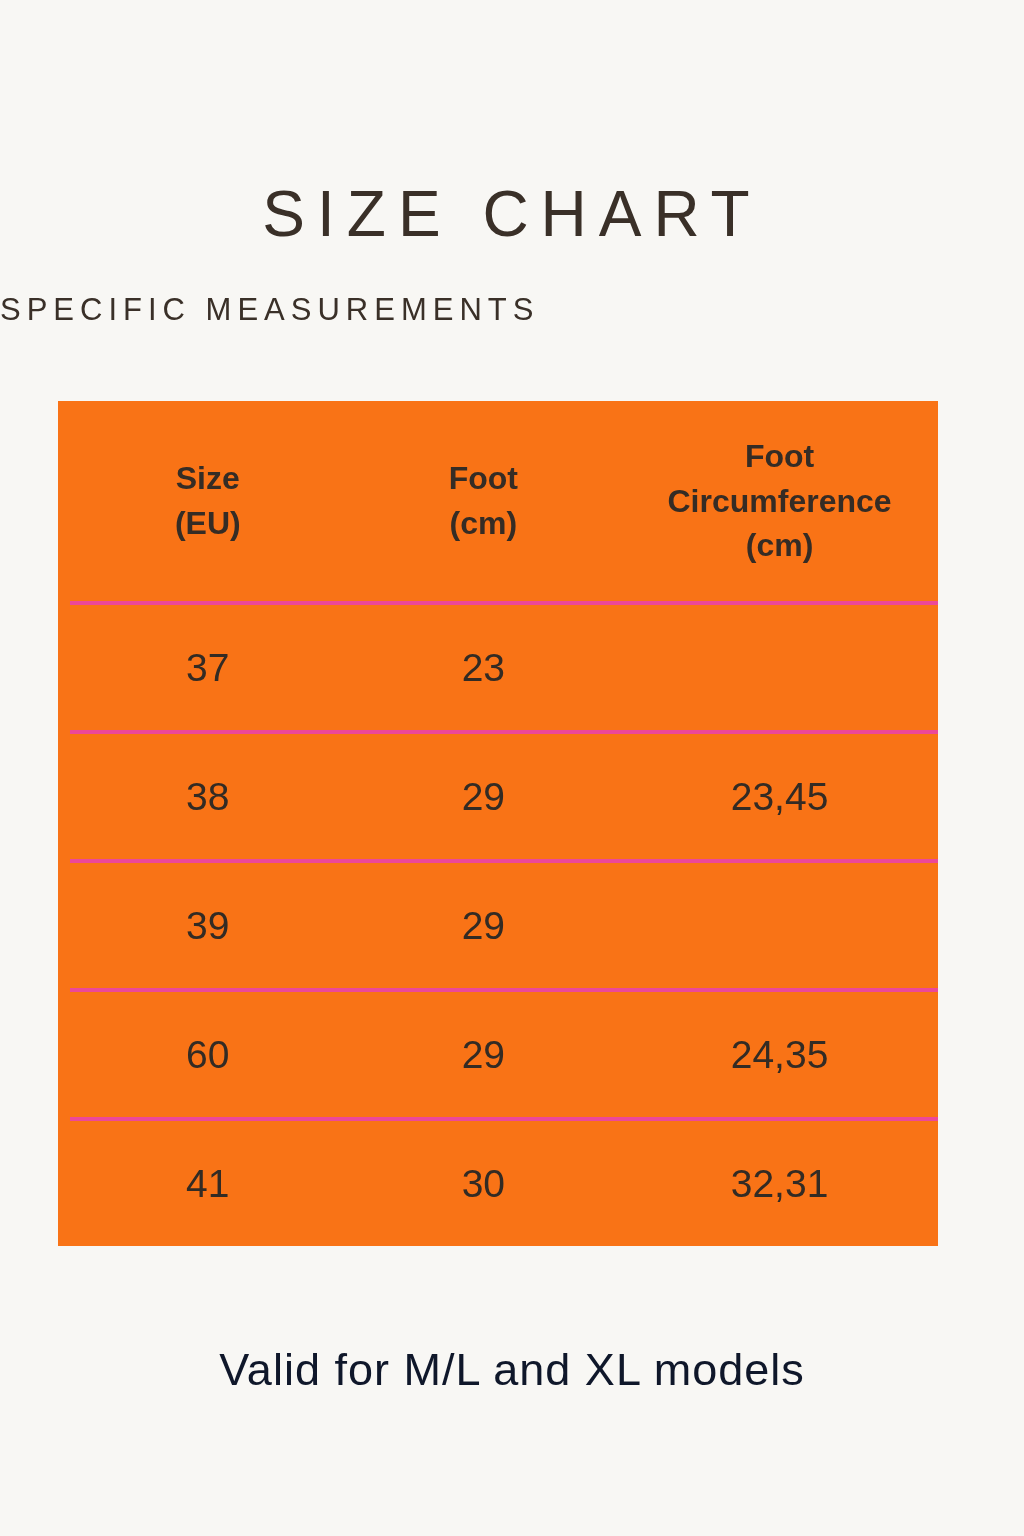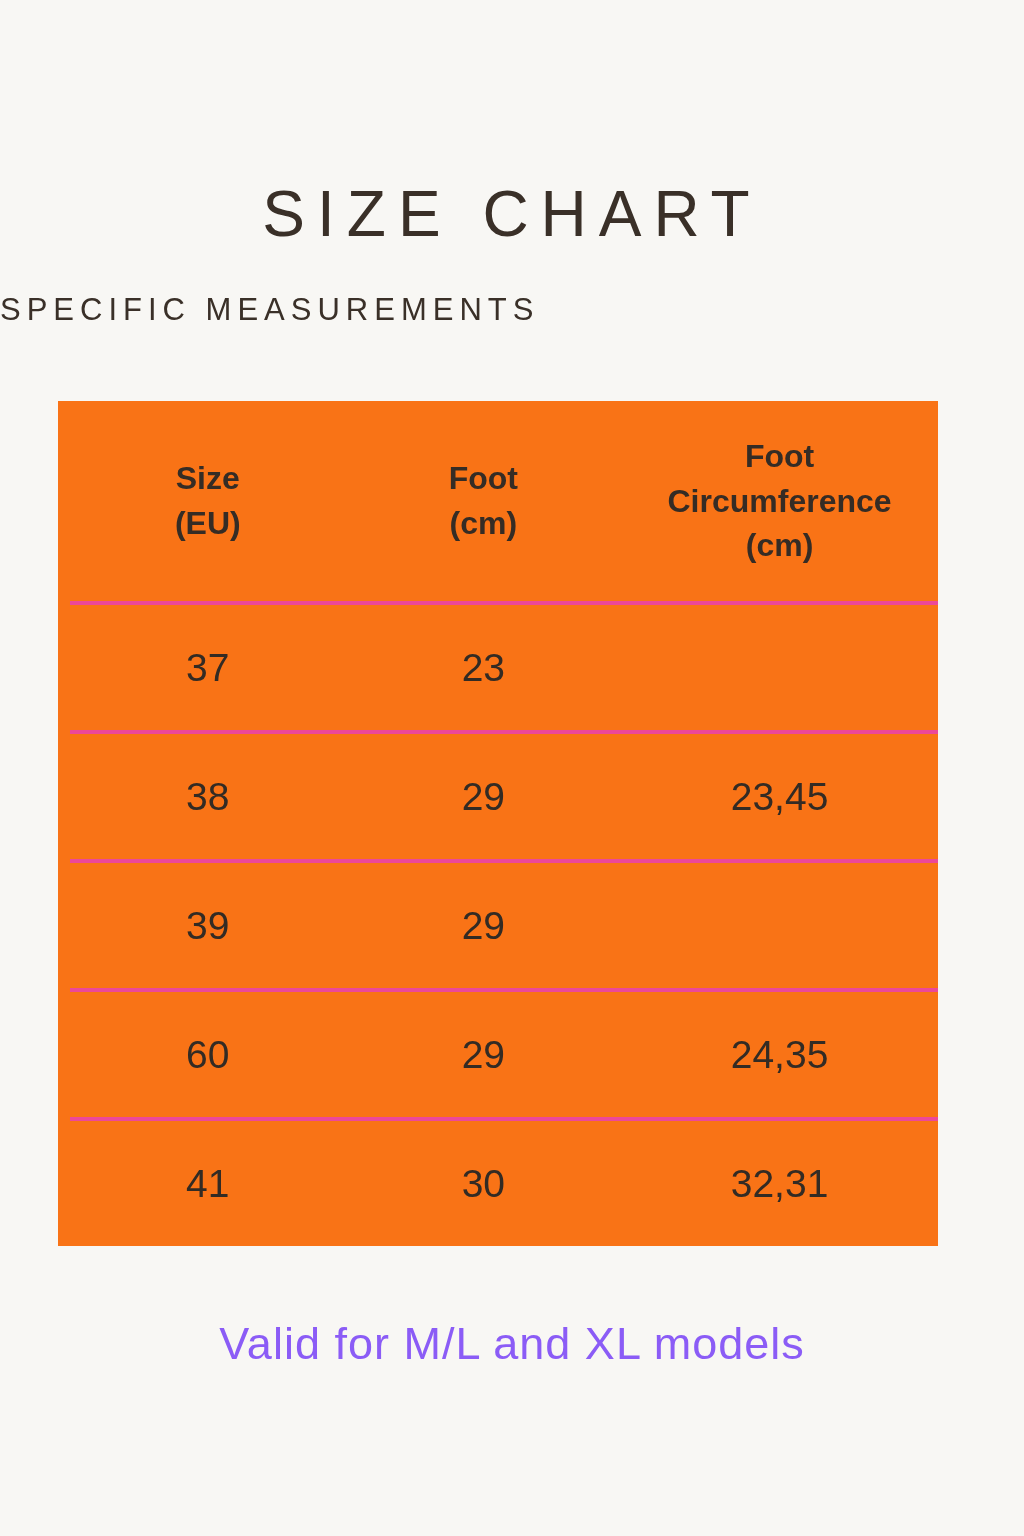--- a/index.html
+++ b/index.html
@@ -56,25 +56,25 @@
     align-items: center;
     border-top: 4px solid #ec4899;
   }
   .tcell {
     text-align: center;
     font-size: 39px;
     font-weight: 400;
     color: #332b24;
   }
   .footnote {
-    margin-top: 72px;
+    margin-top: 98px;
     text-align: center;
     font-size: 45px;
     font-weight: 400;
-    color: #8b5cf6;
+    color: #0f172a;
     letter-spacing: 1px;
   }
 </style>
 </head>
 <body>
 
 <div class="page">
   <div class="title">SIZE CHART</div>
   <div class="subtitle">SPECIFIC MEASUREMENTS</div>
 

